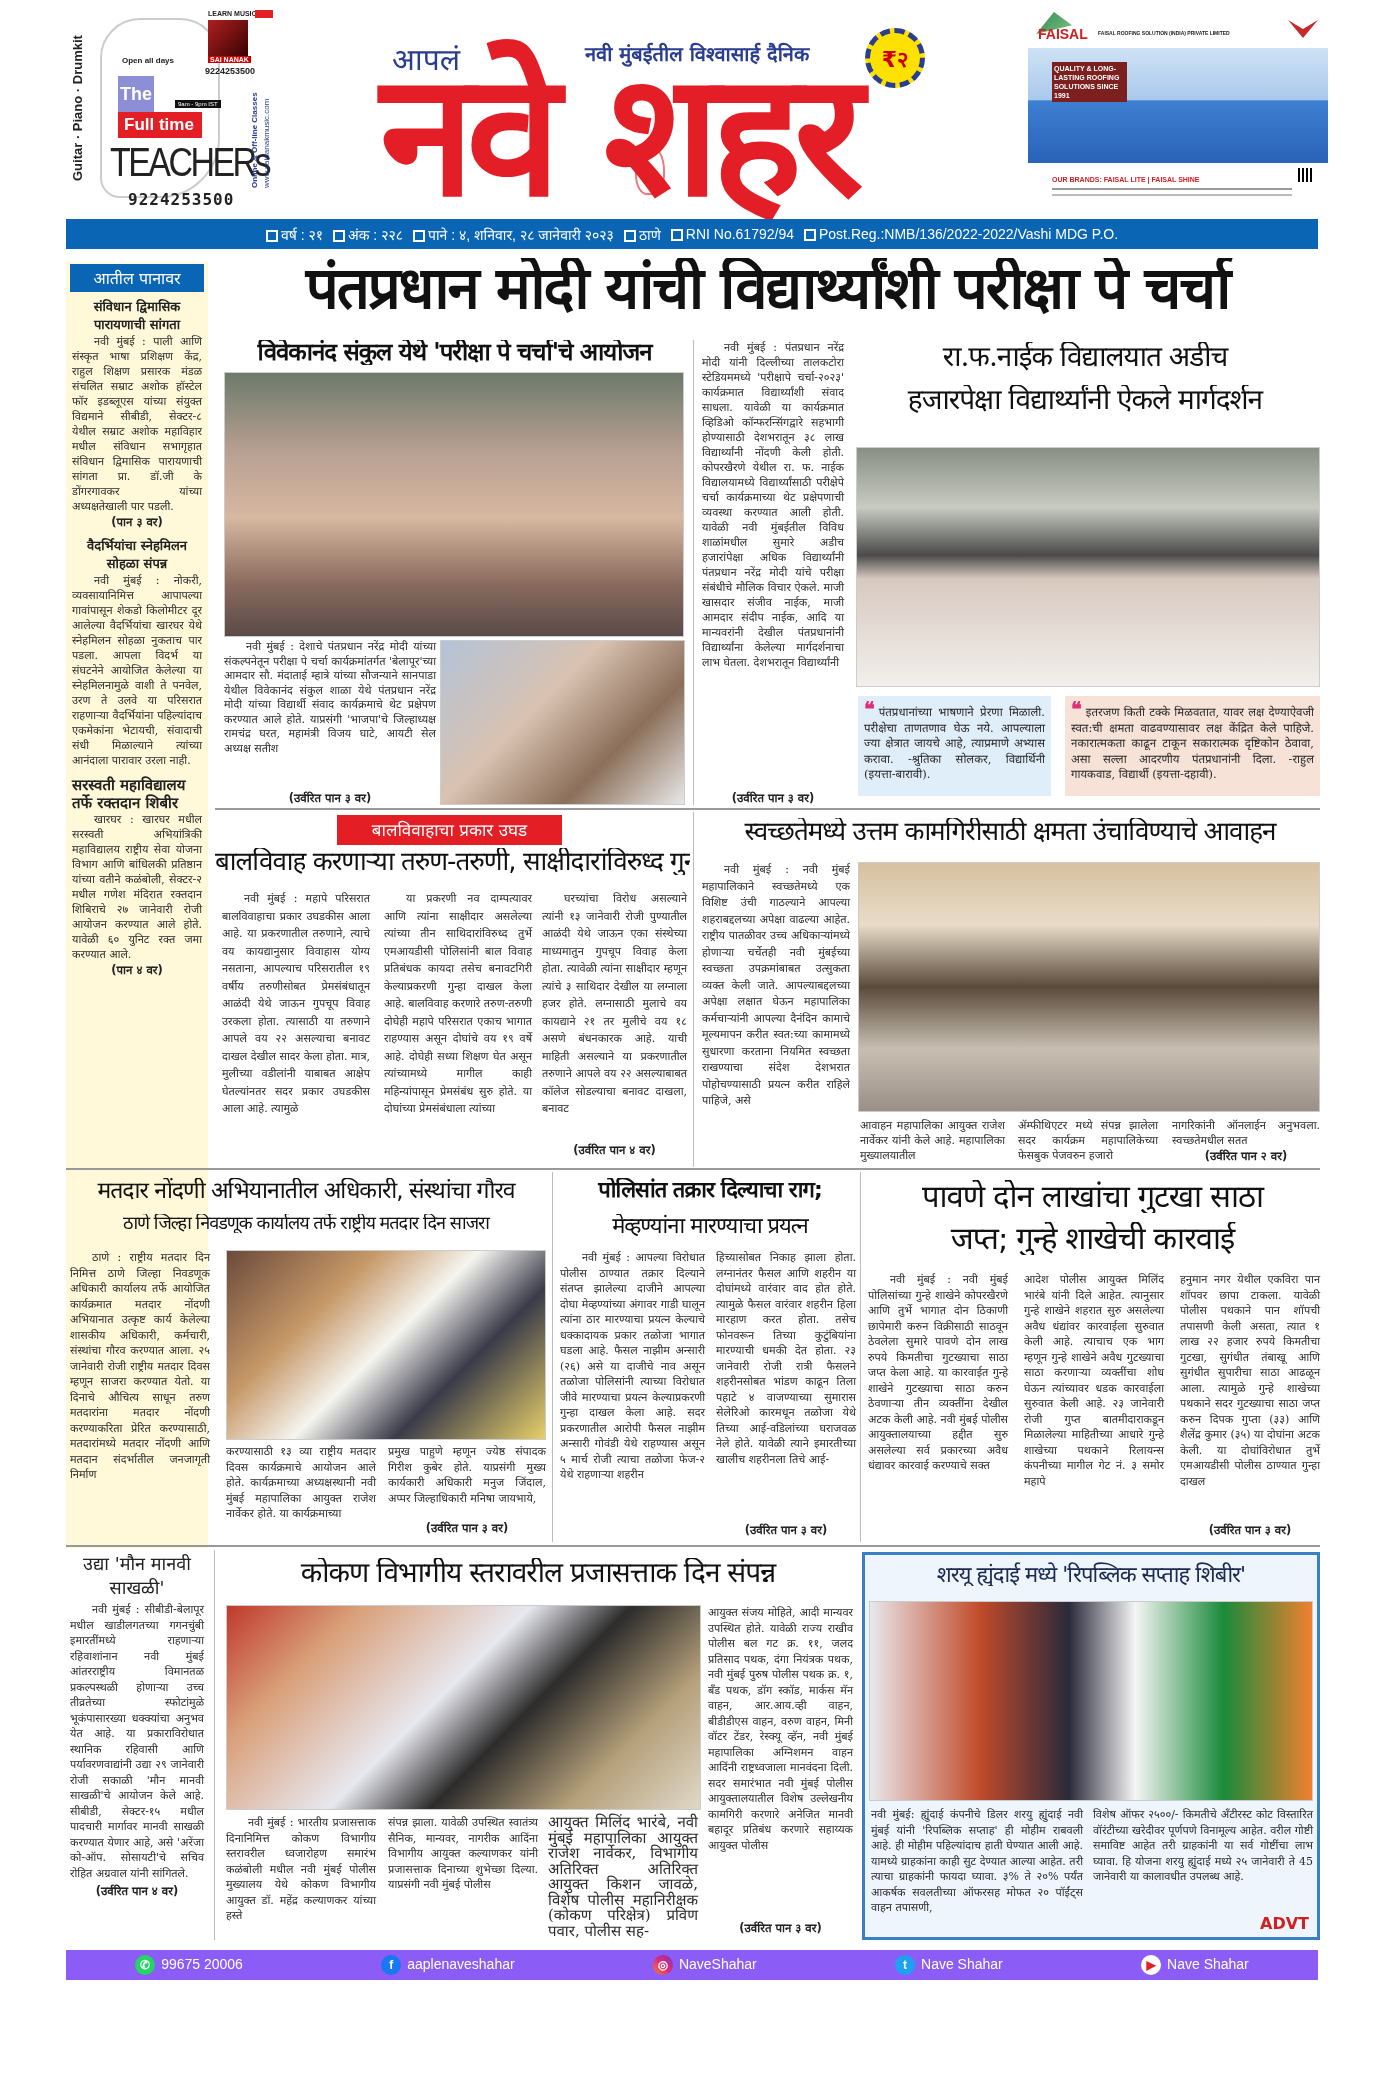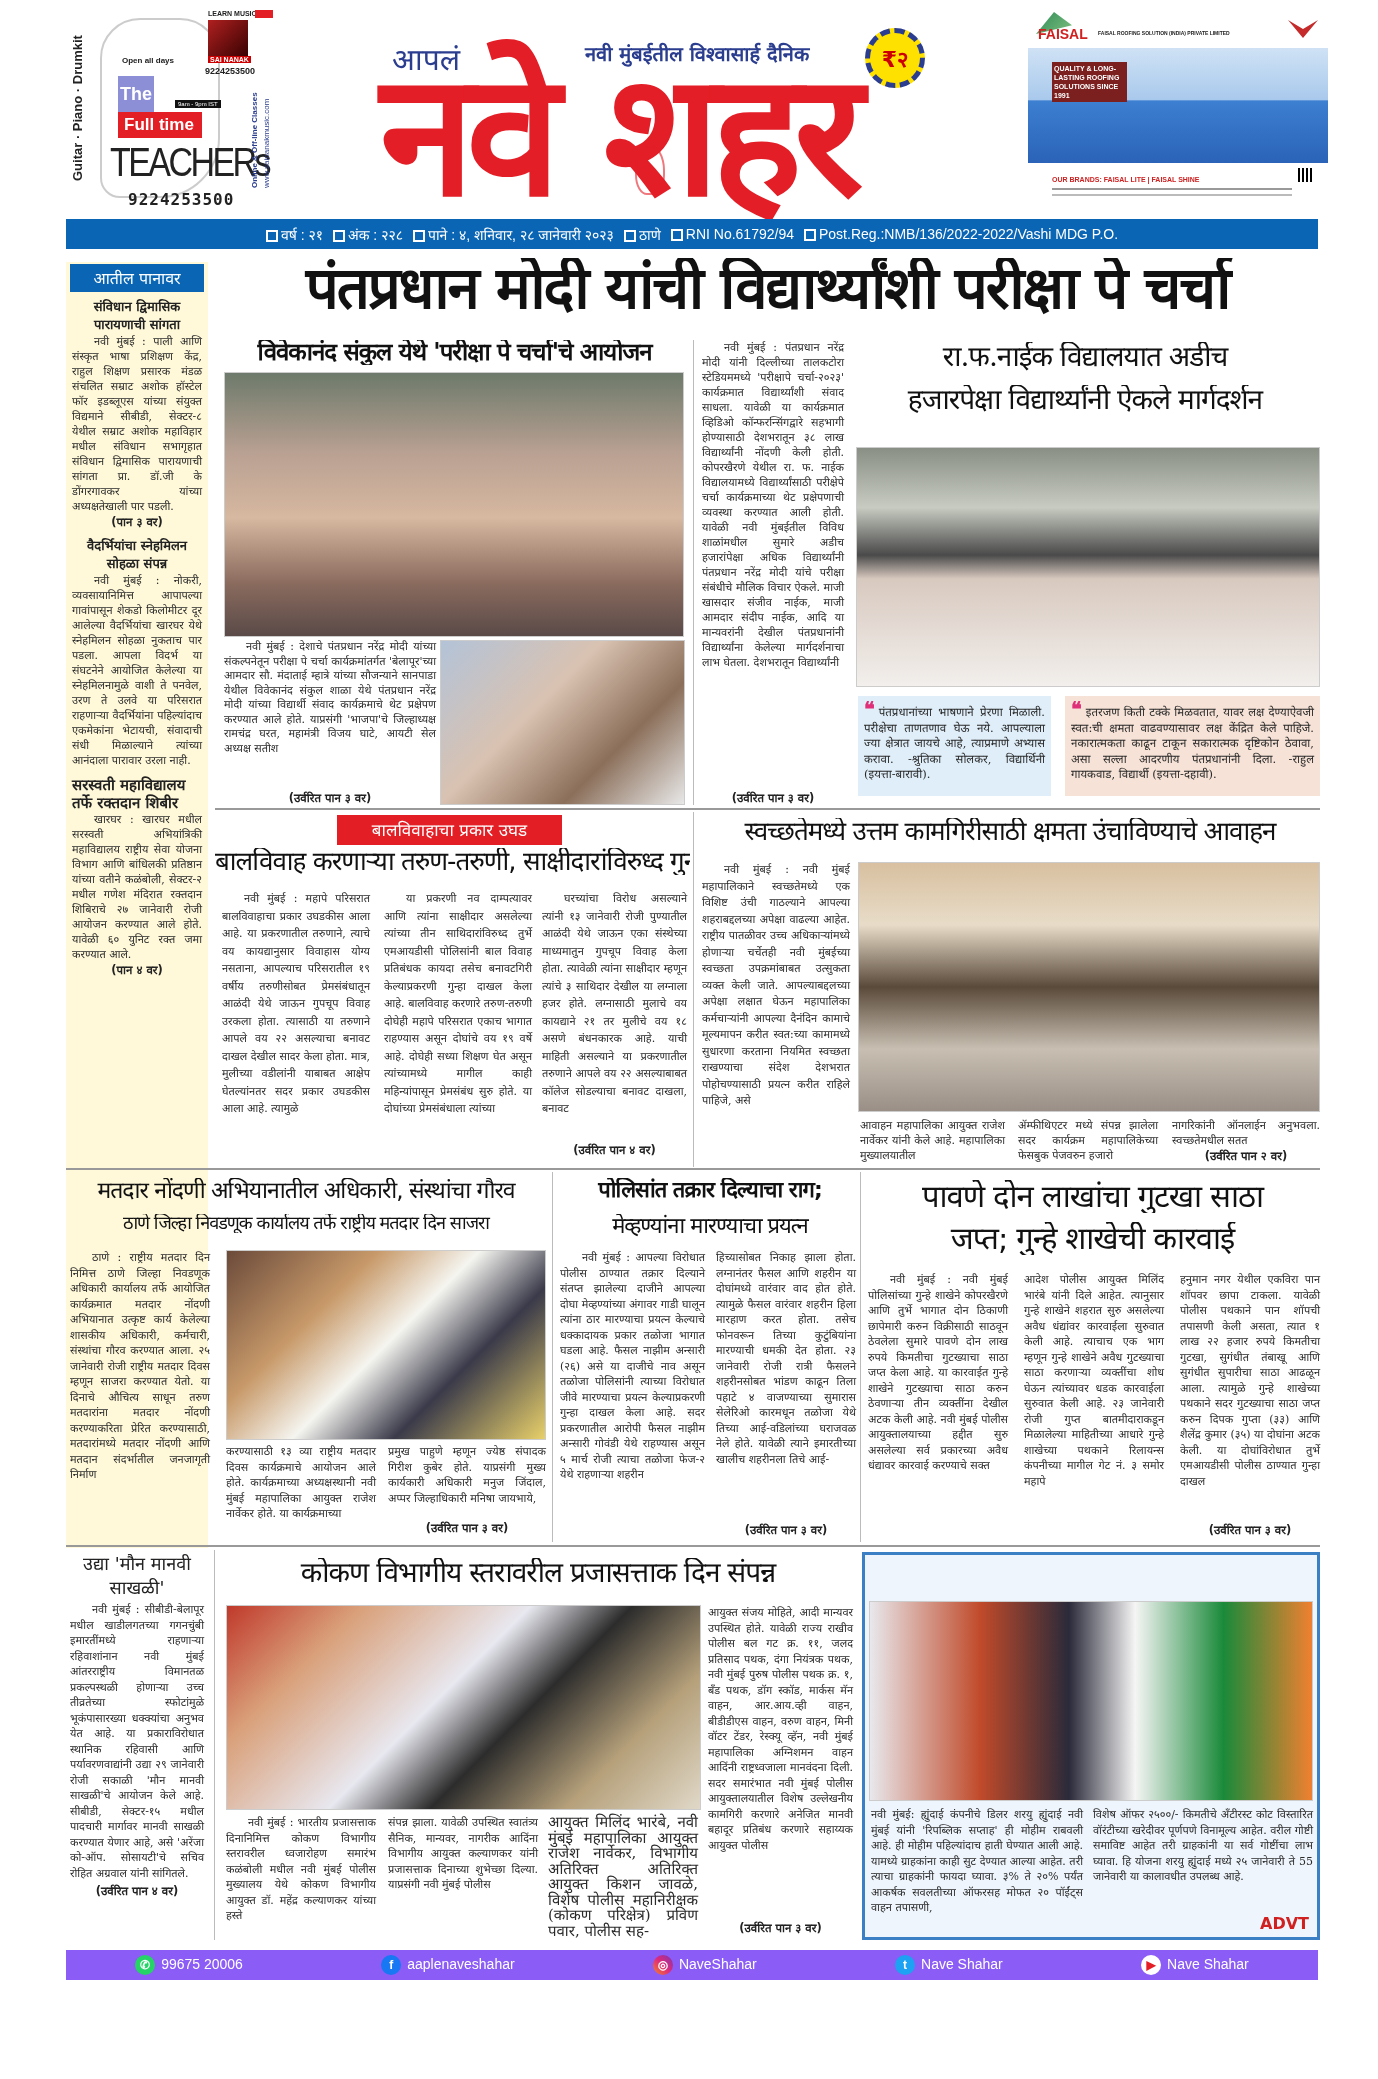--- a/index.html
+++ b/index.html
@@ -218,23 +218,24 @@
   </div>
 <div class="abs bodytxt" style="left:548px;top:1815px;width:150px;font-size:15px;line-height:15.5px">
     <p style="text-indent:0">आयुक्त मिलिंद भारंबे, नवी मुंबई महापालिका आयुक्त राजेश नार्वेकर, विभागीय अतिरिक्त अतिरिक्त आयुक्त किशन जावळे, विशेष पोलीस महानिरीक्षक (कोकण परिक्षेत्र) प्रविण पवार, पोलीस सह-</p>
   </div>
 <div class="abs bodytxt" style="left:708px;top:1605px;width:145px;font-size:11px;line-height:15.5px">
     <p style="text-indent:0">आयुक्त संजय मोहिते, आदी मान्यवर उपस्थित होते. यावेळी राज्य राखीव पोलीस बल गट क्र. ११, जलद प्रतिसाद पथक, दंगा नियंत्रक पथक, नवी मुंबई पुरुष पोलीस पथक क्र. १, बँड पथक, डॉग स्कॉड, मार्कस मॅन वाहन, आर.आय.व्ही वाहन, बीडीडीएस वाहन, वरुण वाहन, मिनी वॉटर टेंडर, रेस्क्यू व्हॅन, नवी मुंबई महापालिका अग्निशमन वाहन आदिंनी राष्ट्रध्वजाला मानवंदना दिली. सदर समारंभात नवी मुंबई पोलीस आयुक्तालयातील विशेष उल्लेखनीय कामगिरी करणारे अनेजित मानवी बहादूर प्रतिबंध करणारे सहाय्यक आयुक्त पोलीस</p>
   </div>
 <div class="abs cont" style="left:708px;top:1920px;width:145px">(उर्वरित पान ३ वर)</div>
 
 <div class="abs" style="left:862px;top:1552px;width:458px;height:388px;border:3px solid #3b7fc4;background:#eef5fc">
+  <div class="hl" style="font-size:22px;font-weight:normal;padding:8px 4px 0;color:#1a2a50">शरयू ह्युंदाई मध्ये 'रिपब्लिक सप्ताह शिबीर'</div>
   <div class="abs photo" style="left:4px;top:46px;width:444px;height:200px;background:linear-gradient(90deg,#e8e8ec 0%,#c04a2a 25%,#2a2a3a 45%,#f5f5f5 60%,#1a8a3a 80%,#f08030 100%)"></div>
   <div class="abs bodytxt" style="left:6px;top:252px;width:212px;font-size:11px;line-height:15.5px">नवी मुंबई: ह्युंदाई कंपनीचे डिलर शरयु ह्युंदाई नवी मुंबई यांनी 'रिपब्लिक सप्ताह' ही मोहीम राबवली आहे. ही मोहीम पहिल्यांदाच हाती घेण्यात आली आहे. यामध्ये ग्राहकांना काही सुट देण्यात आल्या आहेत. तरी त्याचा ग्राहकांनी फायदा घ्यावा. ३% ते २०% पर्यंत आकर्षक सवलतीच्या ऑफरसह मोफत २० पॉईंट्स वाहन तपासणी,</div>
-  <div class="abs bodytxt" style="left:228px;top:252px;width:220px;font-size:11px;line-height:15.5px">विशेष ऑफर २५००/- किमतीचे अँटीरस्ट कोट विस्तारित वॉरंटीच्या खरेदीवर पूर्णपणे विनामूल्य आहेत. वरील गोष्टी समाविष्ट आहेत तरी ग्राहकांनी या सर्व गोष्टींचा लाभ घ्यावा. हि योजना शरयु ह्युंदाई मध्ये २५ जानेवारी ते 55 जानेवारी या कालावधीत उपलब्ध आहे.</div>
+  <div class="abs bodytxt" style="left:228px;top:252px;width:220px;font-size:11px;line-height:15.5px">विशेष ऑफर २५००/- किमतीचे अँटीरस्ट कोट विस्तारित वॉरंटीच्या खरेदीवर पूर्णपणे विनामूल्य आहेत. वरील गोष्टी समाविष्ट आहेत तरी ग्राहकांनी या सर्व गोष्टींचा लाभ घ्यावा. हि योजना शरयु ह्युंदाई मध्ये २५ जानेवारी ते 45 जानेवारी या कालावधीत उपलब्ध आहे.</div>
   <div class="abs" style="right:8px;bottom:4px;font-family:'DejaVu Sans',sans-serif;font-weight:bold;color:#d02020;font-size:16px">ADVT</div>
 </div>
 
 <div id="footer" class="abs">
   <span><span class="ficon" style="background:#25d366;color:#fff">✆</span><span>99675 20006</span></span>
   <span><span class="ficon" style="background:#1877f2;color:#fff">f</span><span>aaplenaveshahar</span></span>
   <span><span class="ficon" style="background:linear-gradient(45deg,#f58529,#dd2a7b,#8134af);color:#fff">◎</span><span>NaveShahar</span></span>
   <span><span class="ficon" style="background:#1da1f2;color:#fff">t</span><span>Nave Shahar</span></span>
   <span><span class="ficon" style="background:#fff;color:#e31e24">▶</span><span>Nave Shahar</span></span>
 </div>

